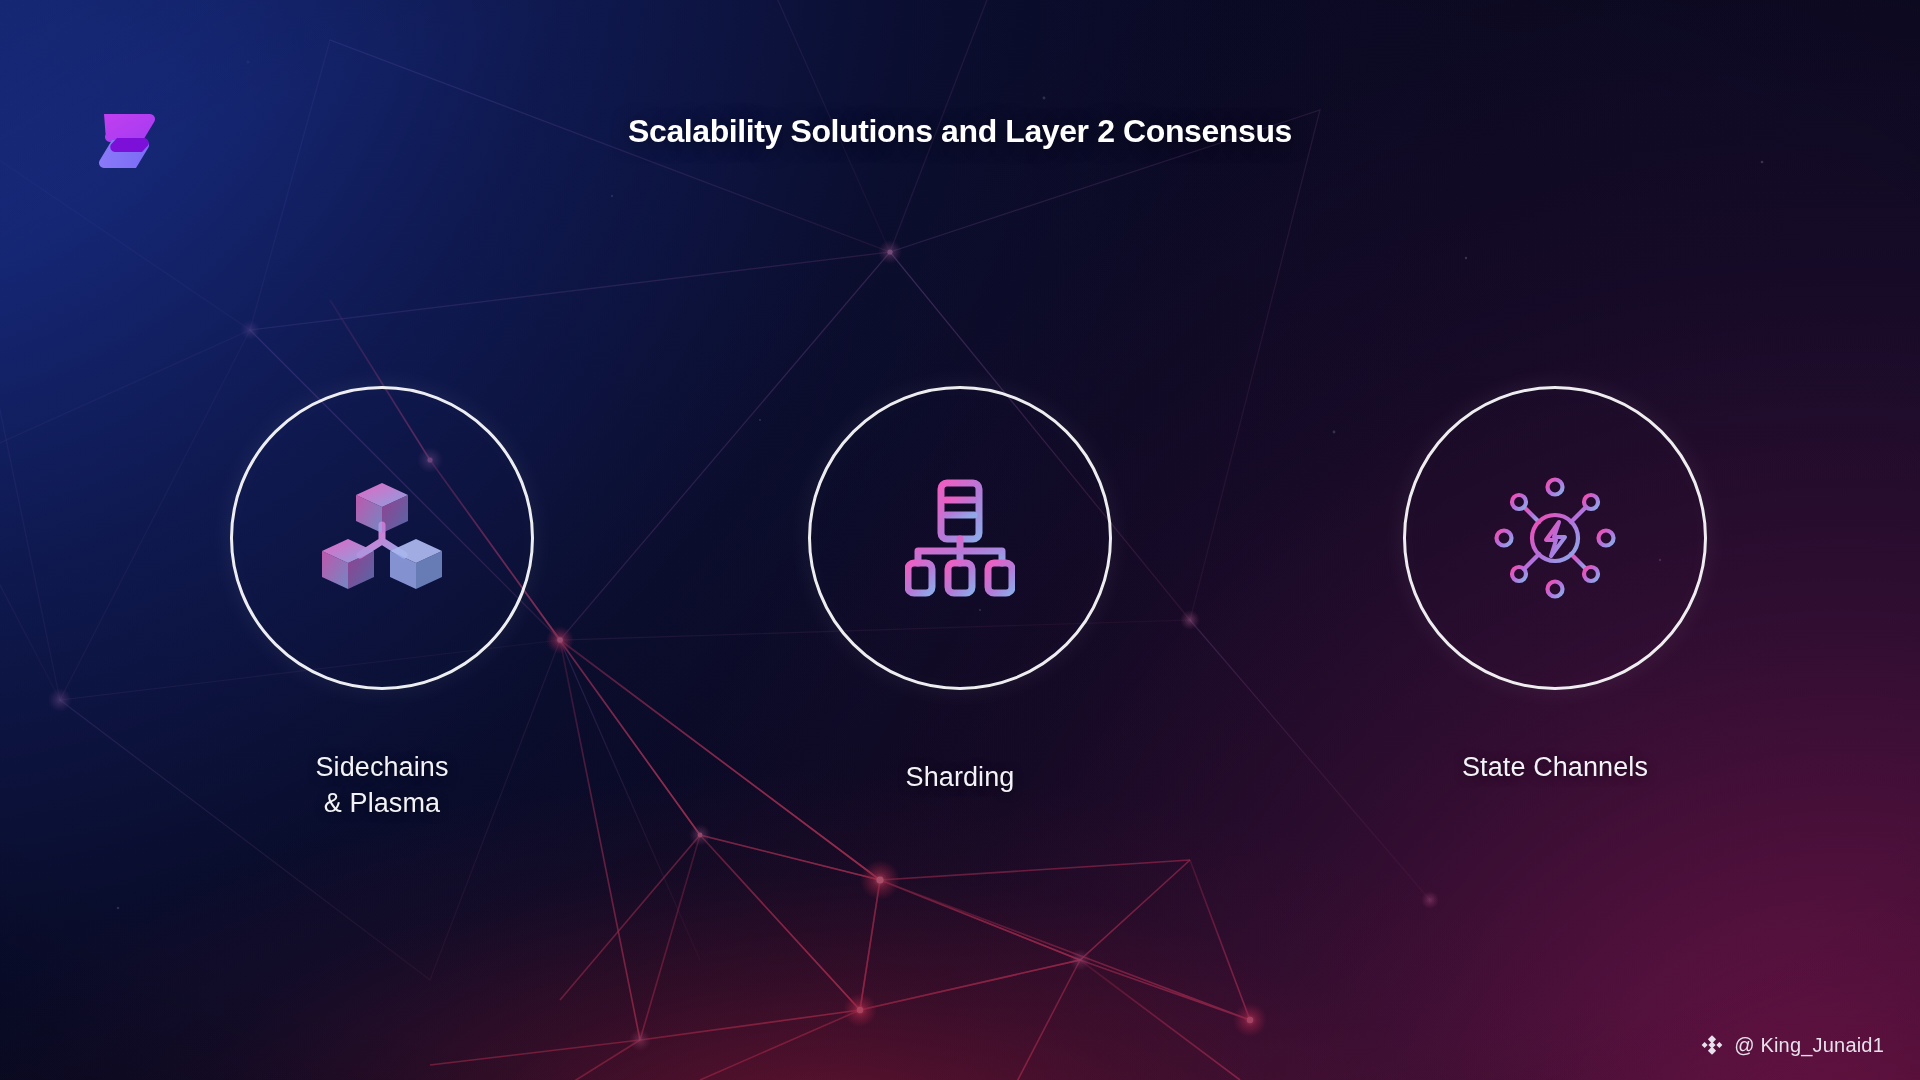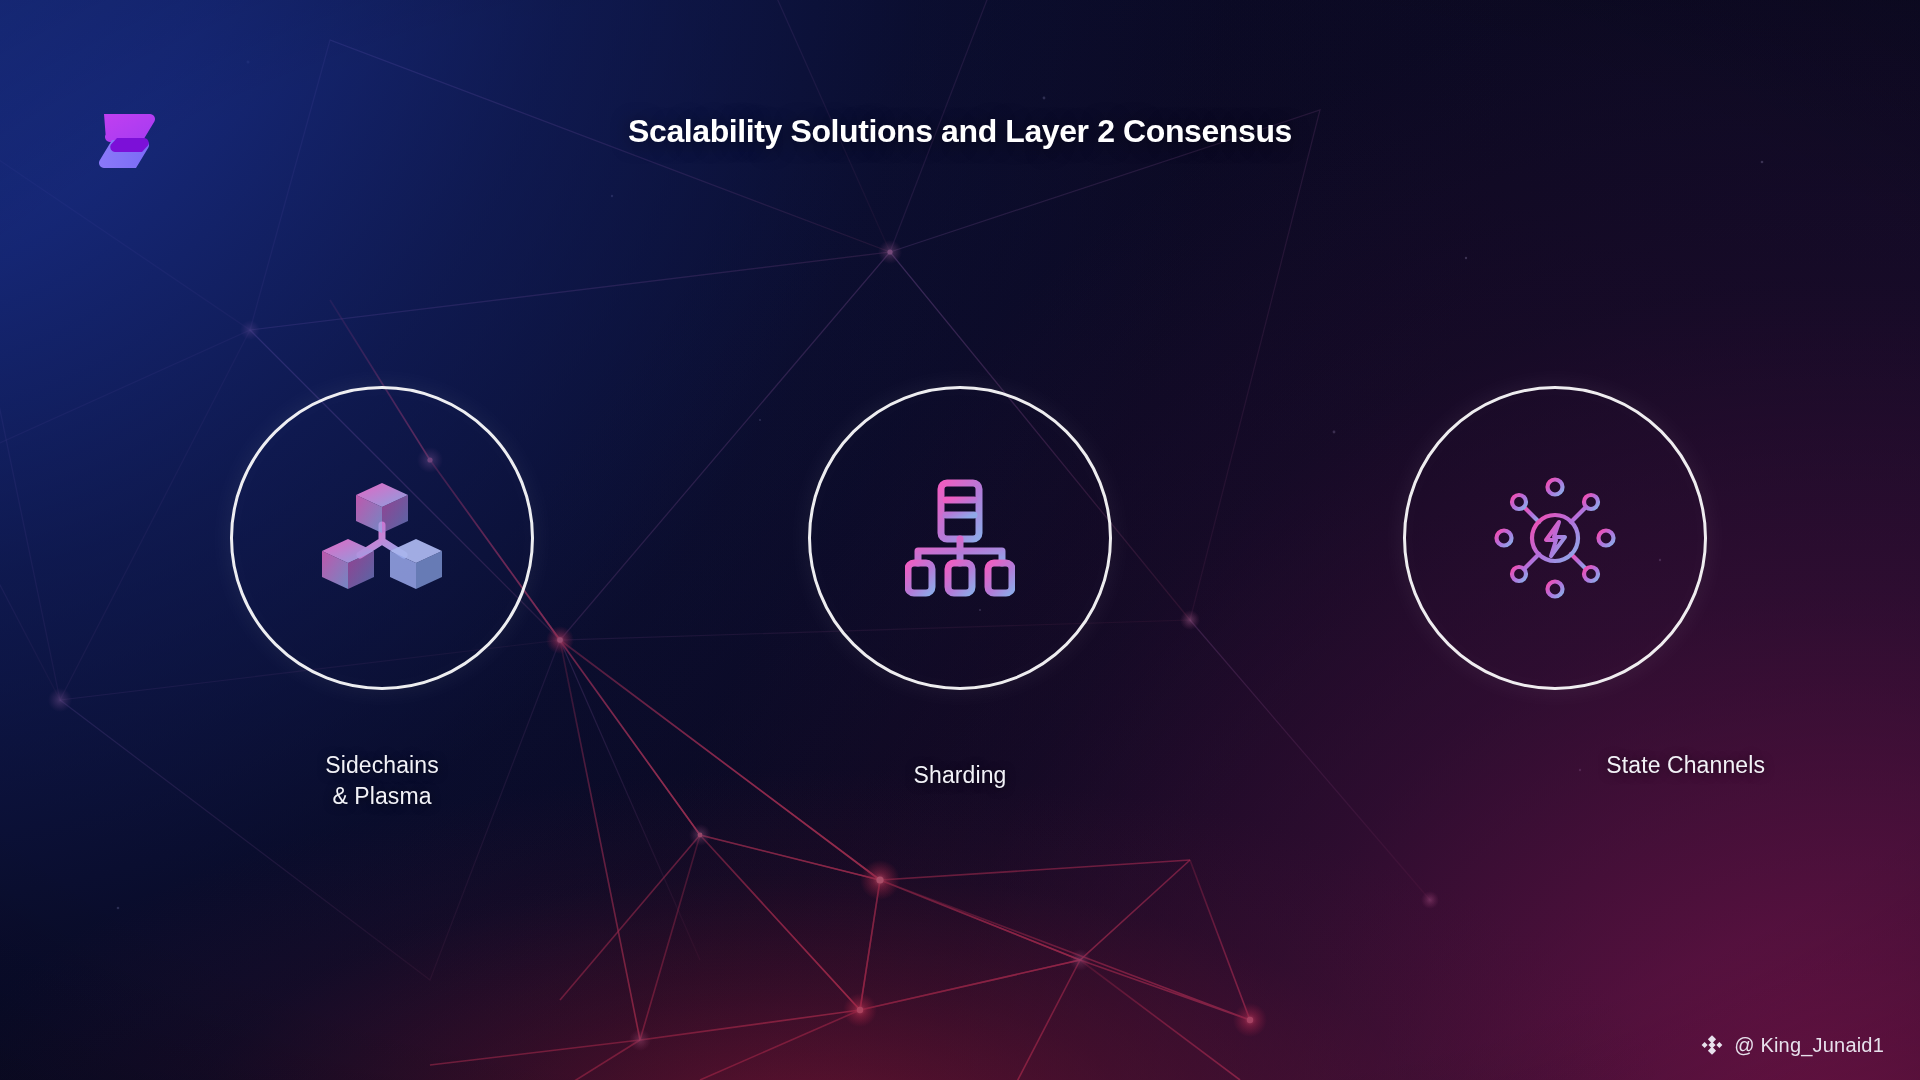--- a/index.html
+++ b/index.html
@@ -57,37 +57,37 @@
     letter-spacing:-0.4px;
     text-shadow:0 2px 18px rgba(0,0,0,0.55);
     white-space:nowrap;
   }
 
   .items { position:absolute; left:0; top:0; width:1920px; height:1080px; }
 
   .item { position:absolute; top:386px; width:420px; text-align:center; }
   .item-0 { left:172px; }
   .item-1 { left:750px; }
-  .item-2 { left:1345px;text-align:right; }
+  .item-2 { left:1345px; }
 
   .circle {
     position:relative;
     width:304px; height:304px;
     margin:0 auto;
     border:3px solid rgba(255,255,255,0.93);
     border-radius:50%;
     display:flex; align-items:center; justify-content:center;
     box-shadow:0 0 26px rgba(255,255,255,0.07), inset 0 0 40px rgba(255,255,255,0.02);
   }
   .circle svg { display:block; }
 
   .label {
     margin-top:60px;
     color:#f2f2f7;
-    font-size:23px;
+    font-size:27px;
     font-weight:400;
     line-height:1.33;
     letter-spacing:0.1px;
     text-shadow:0 1px 10px rgba(0,0,0,0.5);
   }
   .item-1 .label { margin-top:70px; }
   .item-2 .label { margin-top:60px; }
 
   .watermark {
     position:absolute; right:36px; bottom:22px;

